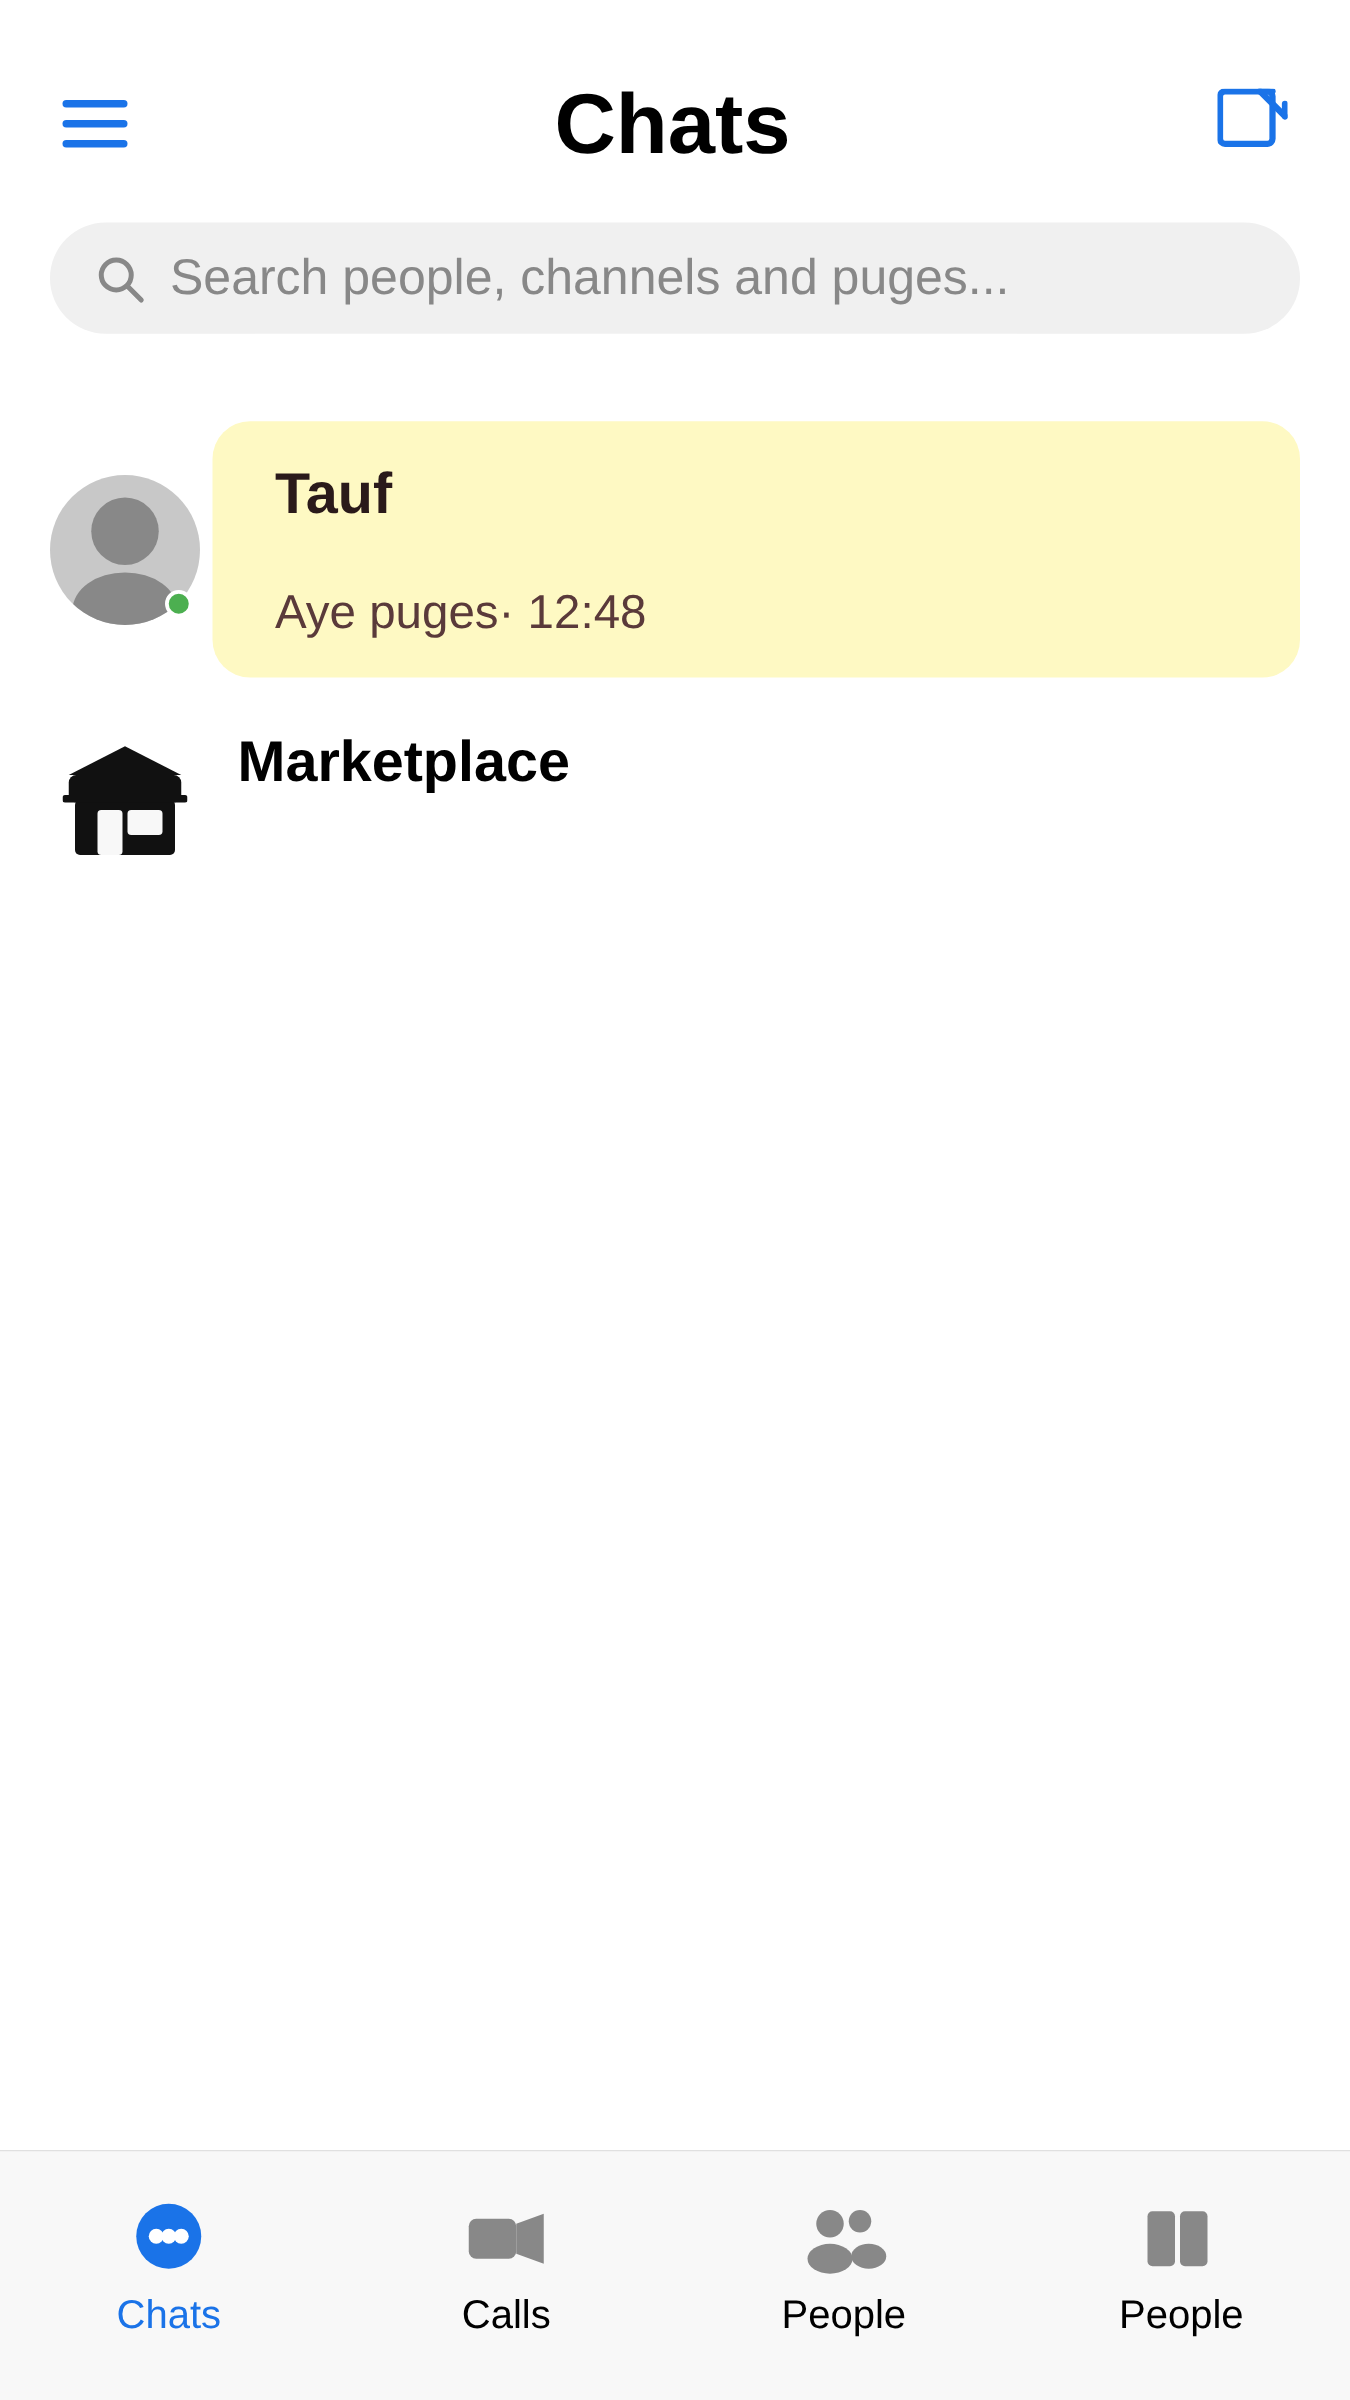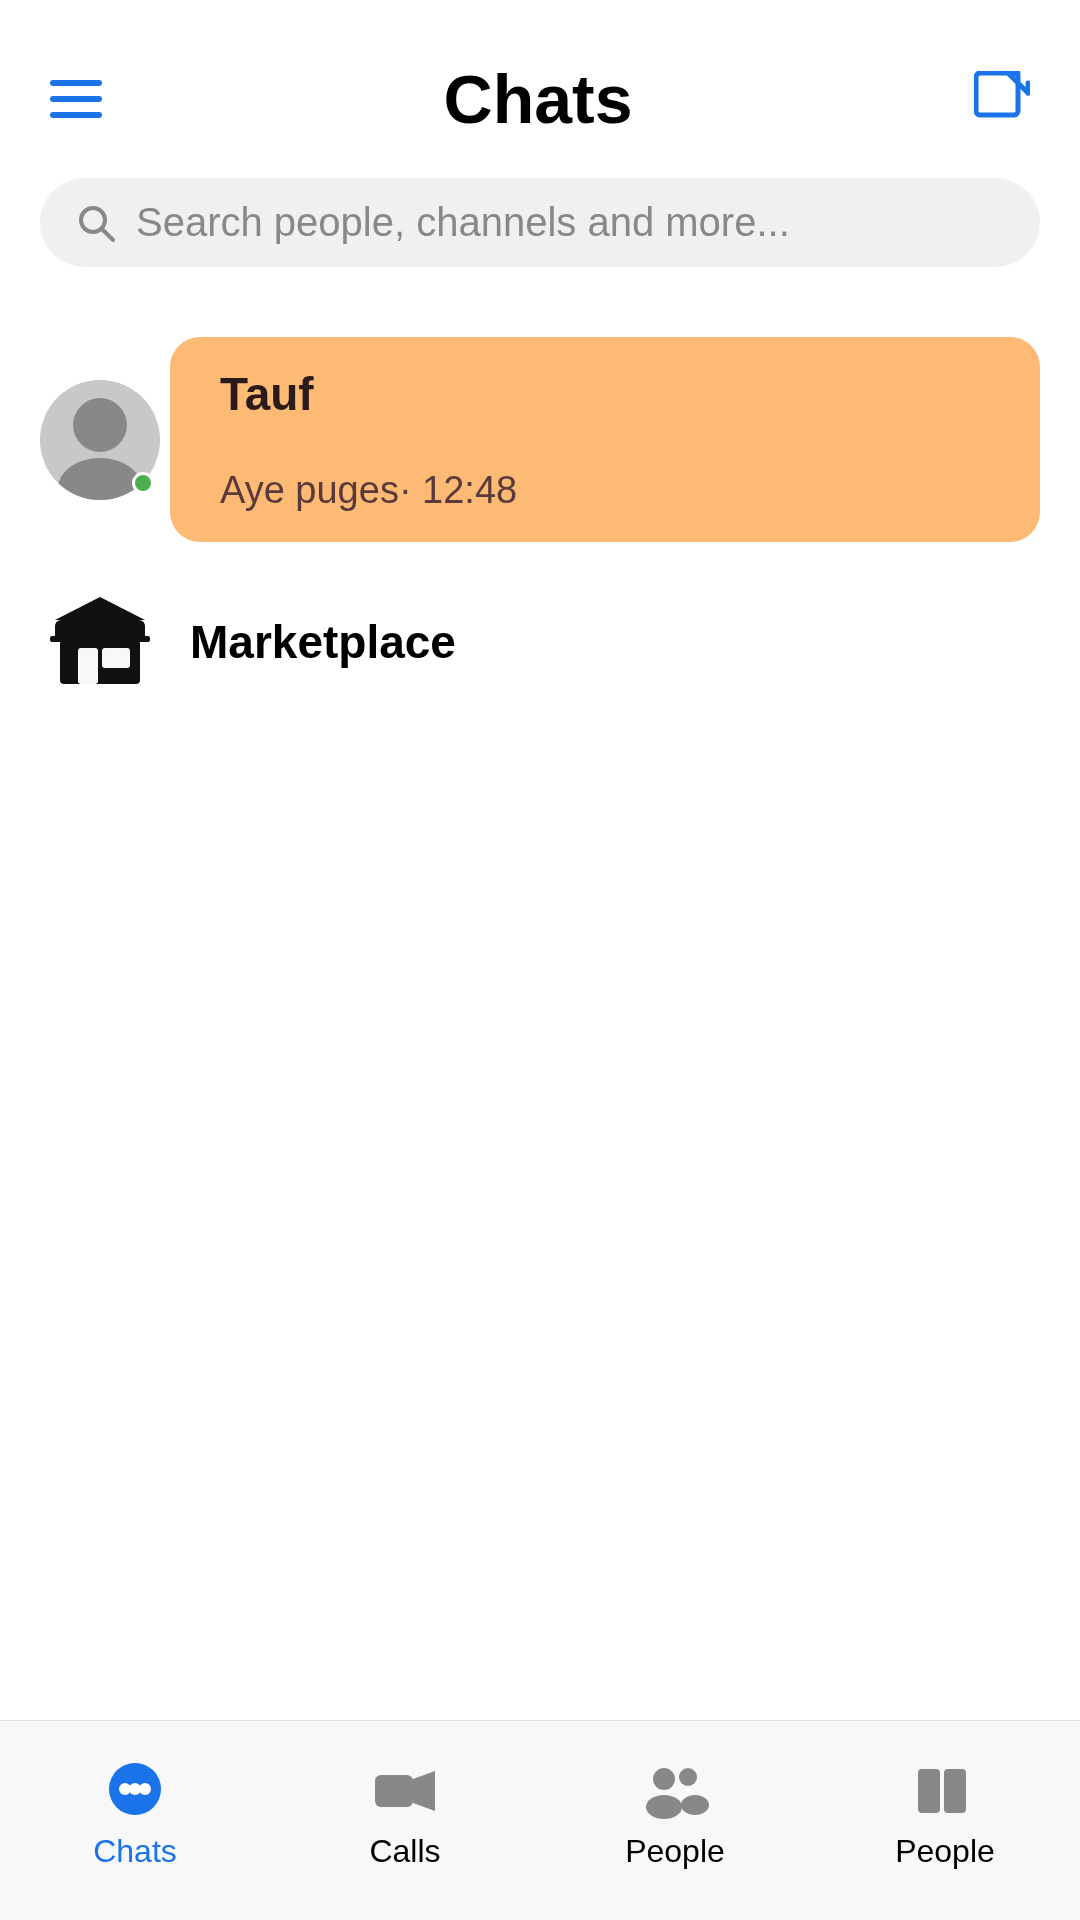--- a/index.html
+++ b/index.html
@@ -123,21 +123,21 @@
       bottom: 6px;
       right: 6px;
       width: 22px;
       height: 22px;
       background: #4CAF50;
       border-radius: 50%;
       border: 3px solid #ffffff;
     }
 
     .chat-content-highlighted {
-      background: #fdba74;
+      background: #fef9c3;
       border-radius: 30px;
       padding: 30px 50px 30px 50px;
       flex: 1;
       position: relative;
       margin-left: -20px;
       z-index: 1;
     }
 
     .chat-name {
       font-size: 46px;
@@ -149,21 +149,21 @@
     .chat-preview {
       font-size: 38px;
       color: #5a3a3a;
       font-weight: 400;
       margin-top: 48px;
     }
 
     
     .marketplace-item {
       display: flex;
-      align-items: center;
+      align-items: flex-start;
       padding: 20px 40px;
       cursor: pointer;
     }
 
     .marketplace-icon-container {
       width: 120px;
       height: 120px;
       display: flex;
       align-items: center;
       justify-content: center;
@@ -236,21 +236,21 @@
     <line x1="54" y1="12" x2="54" y2="22" stroke="#1a73e8" stroke-width="5" stroke-linecap="round"></line>
   </svg>
 </div>
 
 <div class="search-container">
   <div class="search-bar">
     <svg class="search-icon-svg" viewBox="0 0 40 40" fill="none">
       <circle cx="17" cy="17" r="12" stroke="#888888" stroke-width="4"></circle>
       <line x1="26" y1="26" x2="37" y2="37" stroke="#888888" stroke-width="4" stroke-linecap="round"></line>
     </svg>
-    <span class="search-placeholder">Search people, channels and more...</span>
+    <span class="search-placeholder">Search people, channels and puges...</span>
   </div>
 </div>
 
 <div class="chat-list">
 
   <div class="chat-item chat-item-highlighted">
     <div class="avatar-container">
       <div class="avatar-circle">
         <svg viewBox="0 0 80 80" fill="none">
           <circle cx="40" cy="30" r="18" fill="#888888"></circle>

